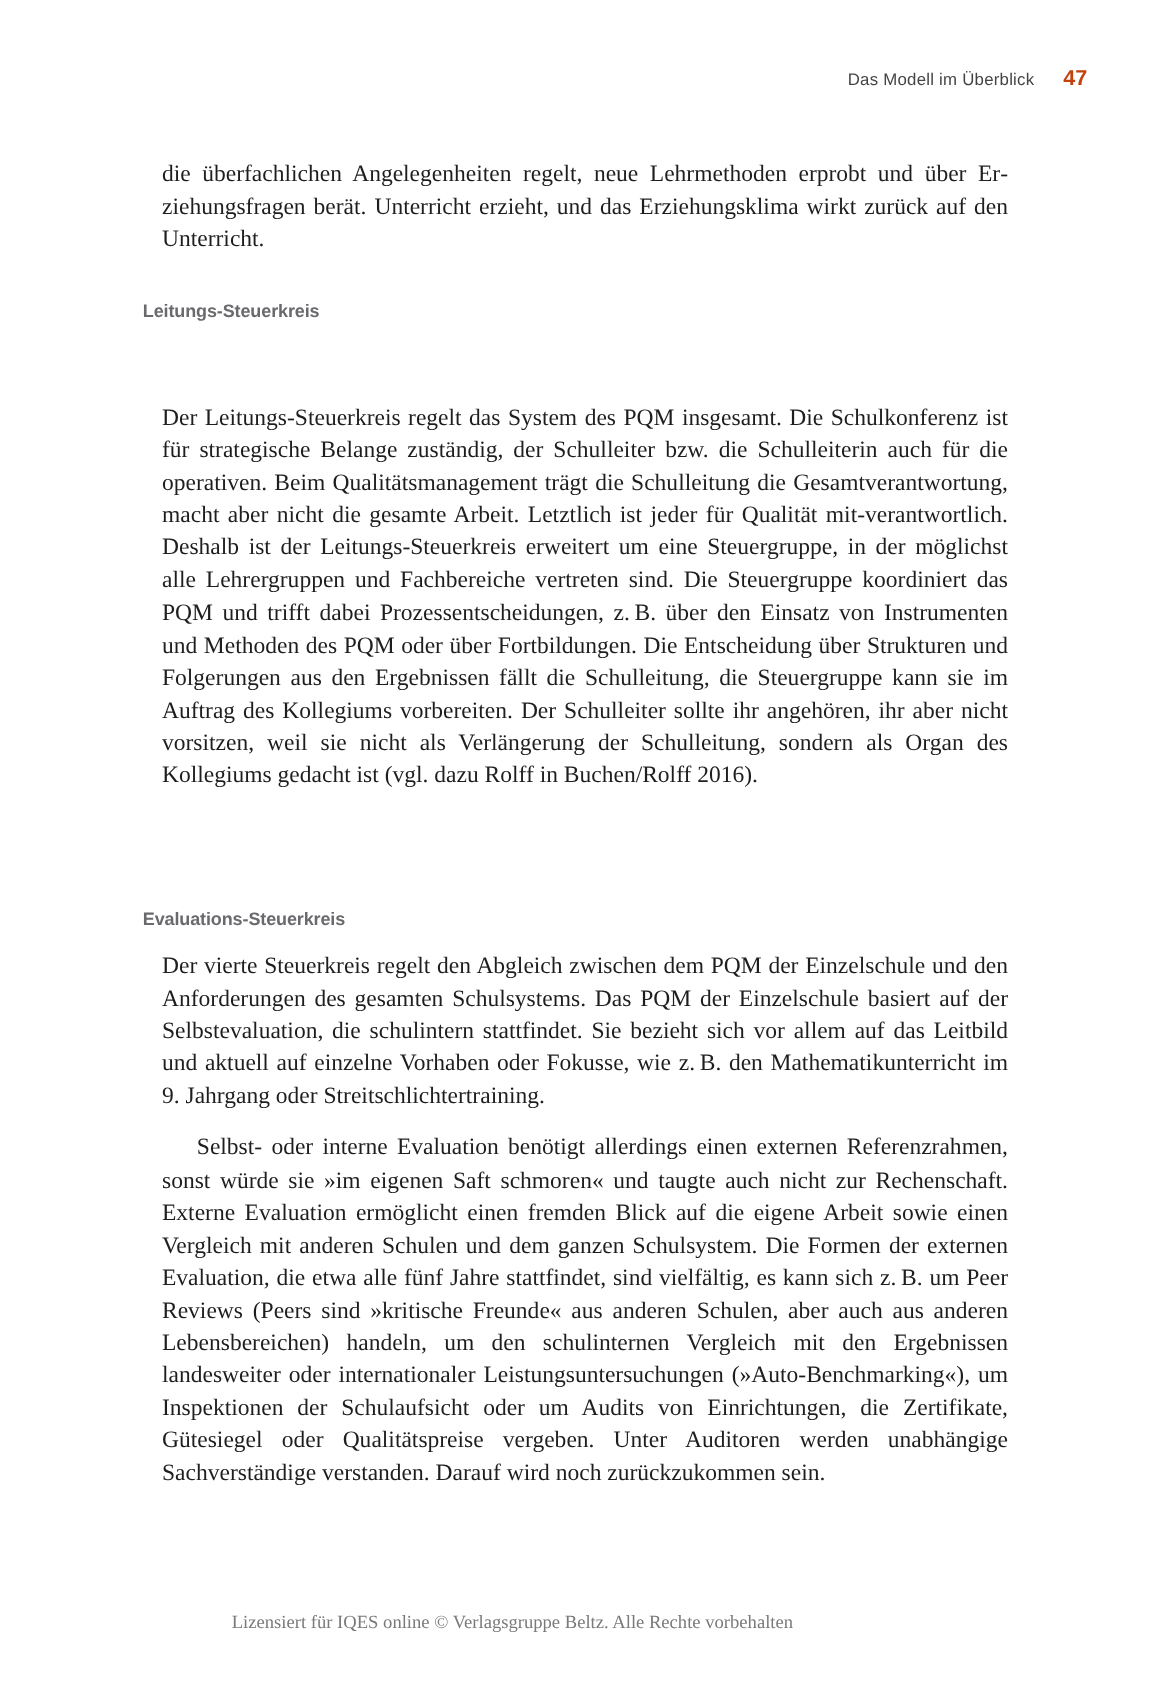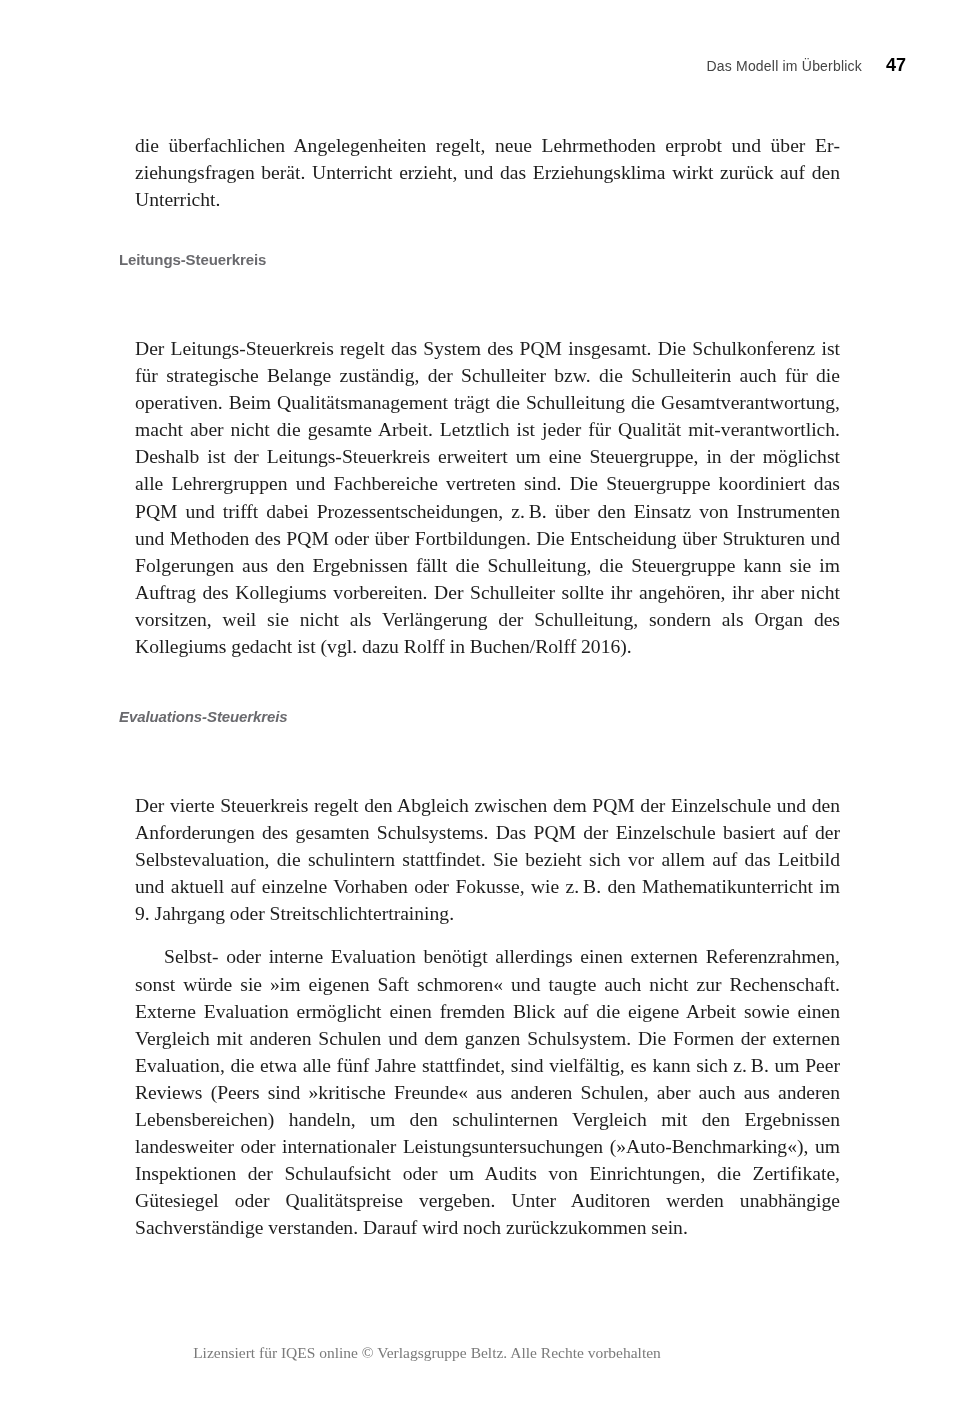--- a/index.html
+++ b/index.html
@@ -25,21 +25,21 @@
     .running-title {
       font-size: 14px;
       letter-spacing: 0.2px;
       font-family: "Liberation Sans", sans-serif;
       color: #444;
     }
     .page-number {
       font-family: "Liberation Sans", sans-serif;
       font-weight: bold;
       font-size: 18px;
-      color: #000000;
+      color: #c2410c;
       margin-left: 24px;
     }
     .body-text {
       position: absolute;
       left: 119px;
       width: 737px;
       font-family: "Liberation Serif", serif;
       font-size: 19.6px;
       line-height: 27.1px;
       color: #1e1e1e;
@@ -58,21 +58,21 @@
       font-family: "Liberation Sans", sans-serif;
       font-weight: bold;
       font-size: 15px;
       color: #6a6a6e;
       margin: 0;
       letter-spacing: -0.1px;
     }
     #block-intro { top: 116px; }
     #heading-leitung { top: 251px; }
     #block-leitung { top: 319px; }
-    #heading-eval { top: 708px; font-style: italic; }
+    #heading-eval { top: 758px; }
     #block-eval { top: 776px; }
     .footer {
       position: absolute;
       top: 1344px;
       left: 0;
       width: 854px;
       text-align: center;
       font-family: "Liberation Serif", serif;
       font-size: 15.5px;
       color: #7a7a7a;

